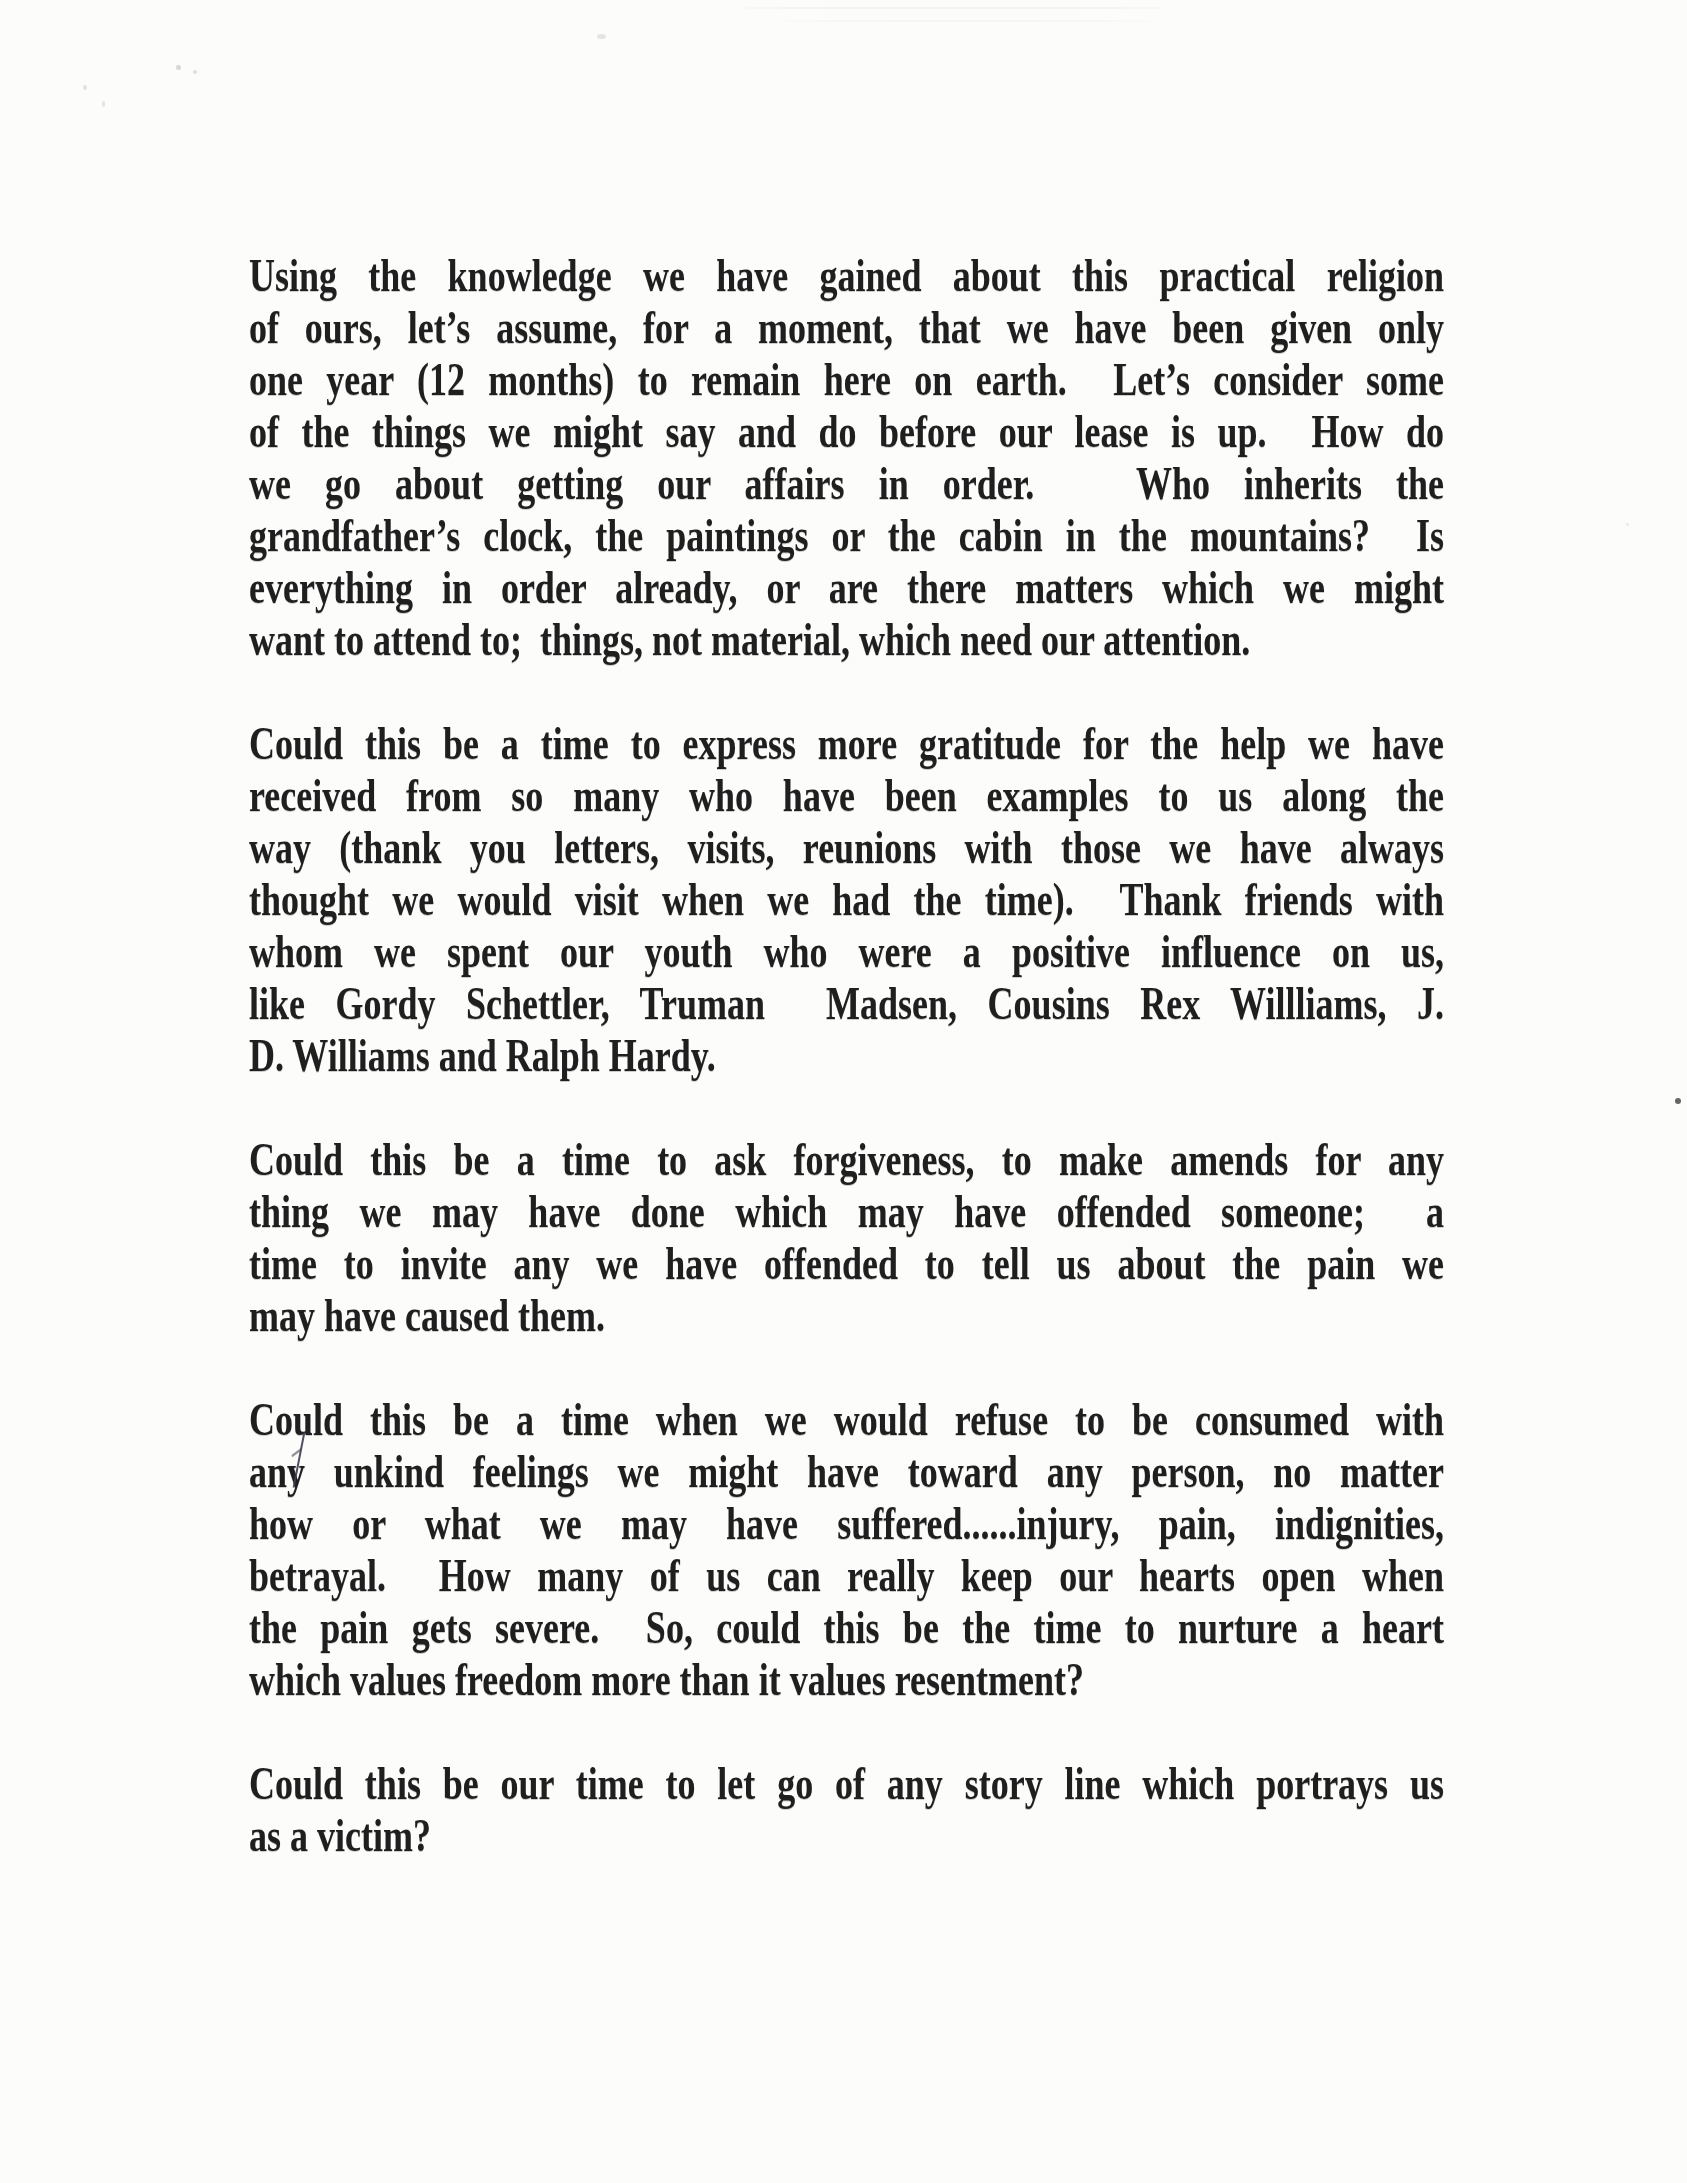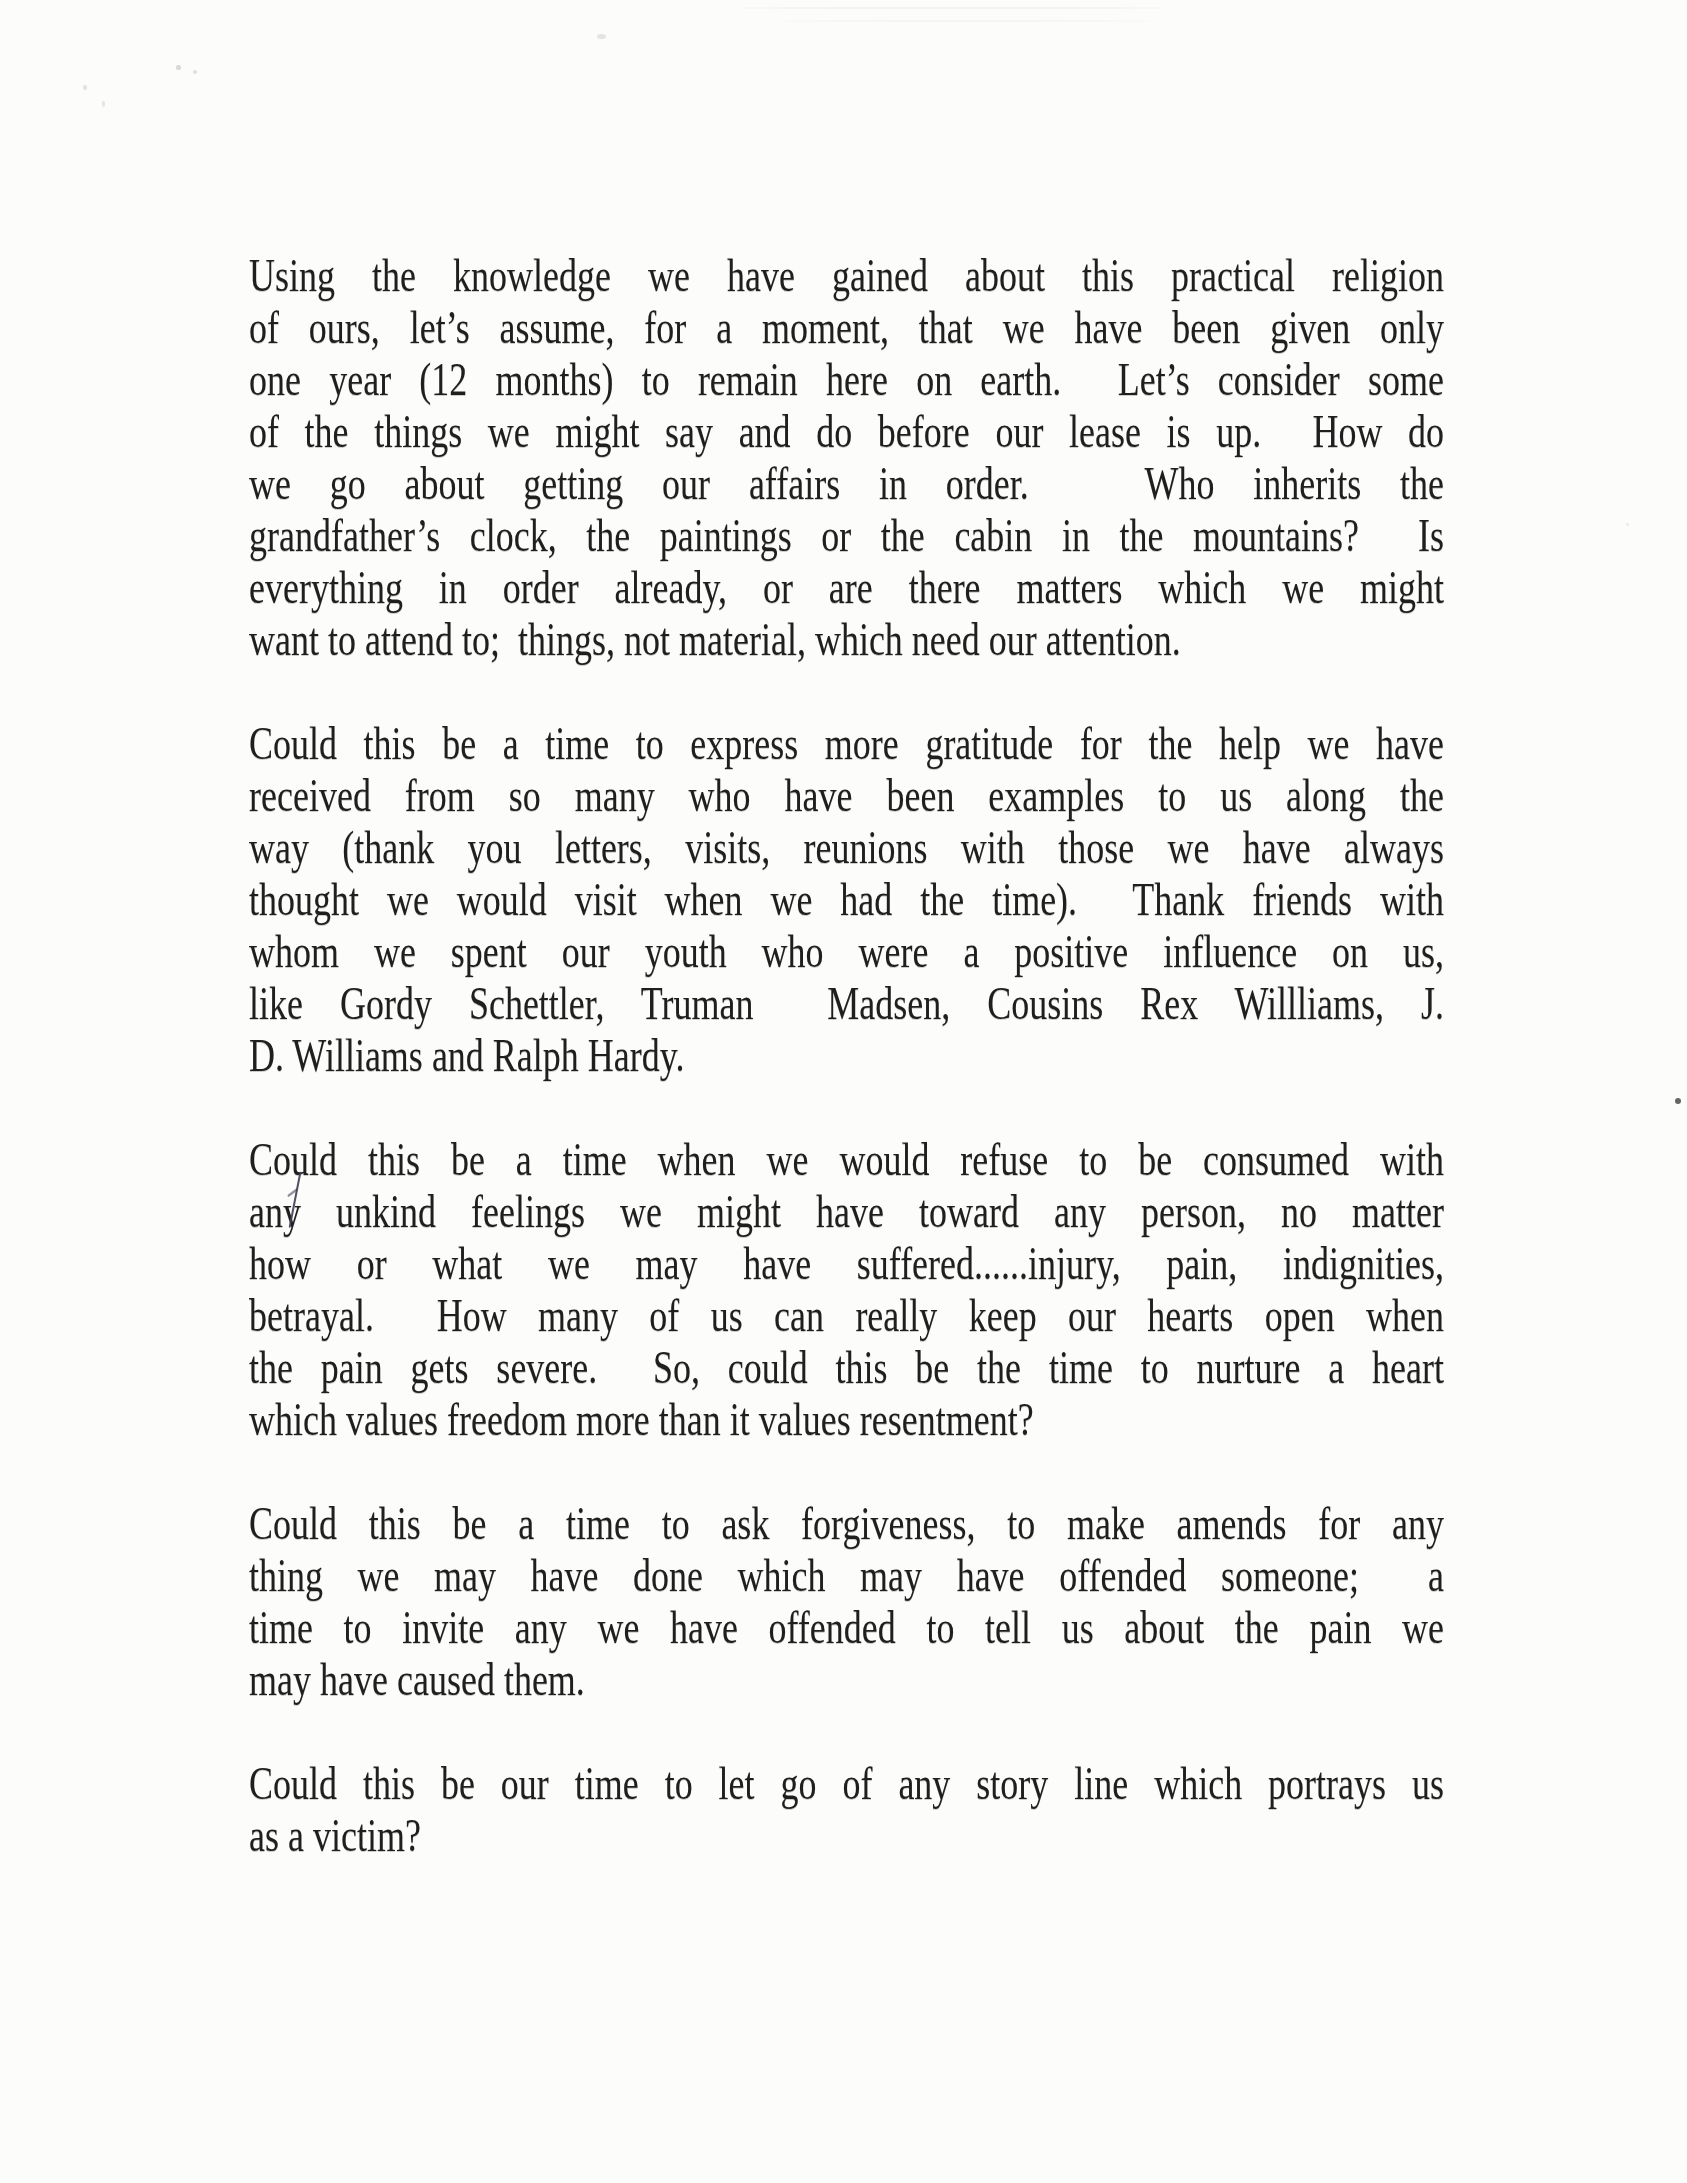--- a/index.html
+++ b/index.html
@@ -6,20 +6,21 @@
     margin: 0;
     padding: 0;
     background: #ffffff;
   }
   .page {
     position: relative;
     width: 1687px;
     height: 2183px;
     overflow: hidden;
     background: #fcfcfb;
+    font-weight: bold;
   }
   .text-block {
     position: absolute;
     left: 249px;
     top: 250px;
     width: 1195px;
     font-family: "Liberation Serif", "DejaVu Serif", serif;
     font-size: 36px;
     color: #1f1f1f;
   }
@@ -96,32 +97,32 @@
       <div class="paragraph">
         <div class="line line-justify">Could this be a time to express more gratitude for the help we have</div>
         <div class="line line-justify">received from so many who have been examples to us along the</div>
         <div class="line line-justify">way (thank you letters, visits, reunions with those we have always</div>
         <div class="line line-justify">thought we would visit when we had the time).  Thank friends with</div>
         <div class="line line-justify">whom we spent our youth who were a positive influence on us,</div>
         <div class="line line-justify">like Gordy Schettler, Truman  Madsen, Cousins Rex Willliams, J.</div>
         <div class="line line-left">D. Williams and Ralph Hardy.</div>
       </div>
       <div class="paragraph">
+        <div class="line line-justify">Could this be a time to ask forgiveness, to make amends for any</div>
+        <div class="line line-justify">thing we may have done which may have offended someone;  a</div>
+        <div class="line line-justify">time to invite any we have offended to tell us about the pain we</div>
+        <div class="line line-left">may have caused them.</div>
+      </div>
+      <div class="paragraph">
         <div class="line line-justify">Could this be a time when we would refuse to be consumed with</div>
         <div class="line line-justify"><span>an</span><span class="hand-mark">y</span><span> unkind feelings we might have toward any person, no matter</span></div>
         <div class="line line-justify">how or what we may have suffered......injury, pain, indignities,</div>
         <div class="line line-justify">betrayal.  How many of us can really keep our hearts open when</div>
         <div class="line line-justify">the pain gets severe.  So, could this be the time to nurture a heart</div>
         <div class="line line-left">which values freedom more than it values resentment?</div>
-      </div>
-      <div class="paragraph">
-        <div class="line line-justify">Could this be a time to ask forgiveness, to make amends for any</div>
-        <div class="line line-justify">thing we may have done which may have offended someone;  a</div>
-        <div class="line line-justify">time to invite any we have offended to tell us about the pain we</div>
-        <div class="line line-left">may have caused them.</div>
       </div>
       <div class="paragraph">
         <div class="line line-justify">Could this be our time to let go of any story line which portrays us</div>
         <div class="line line-left">as a victim?</div>
       </div>
     </div>
   <div id="specks">
       <div class="speck" style="left: 176px; top: 65px; width: 4.6px; height: 4.6px; background: rgb(185, 185, 185); opacity: 0.55;"></div>
       <div class="speck" style="left: 193px; top: 70px; width: 4px; height: 4px; background: rgb(194, 194, 194); opacity: 0.5;"></div>
       <div class="speck" style="left: 83px; top: 85px; width: 4px; height: 5.3px; background: rgb(197, 197, 197); opacity: 0.5;"></div>

